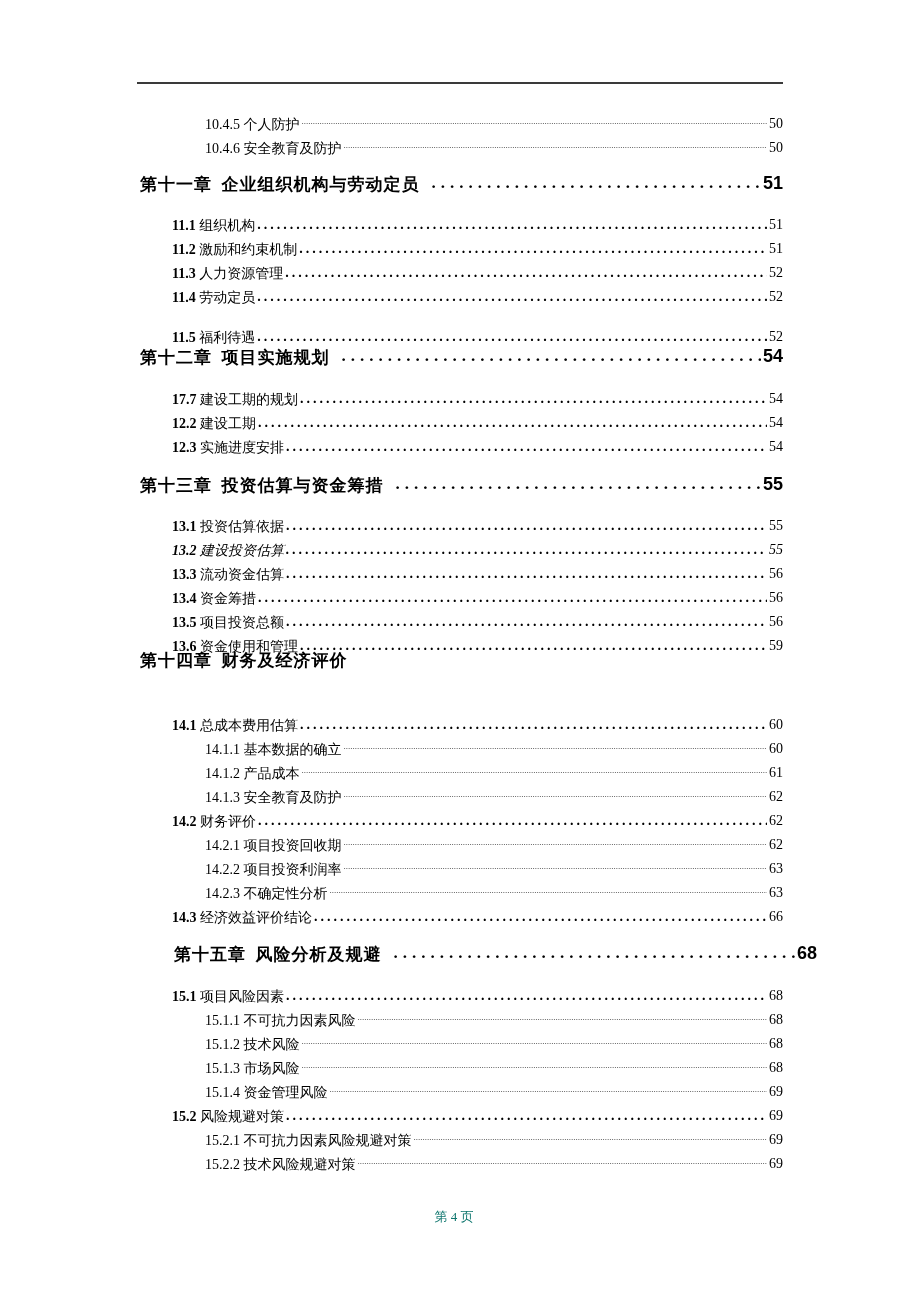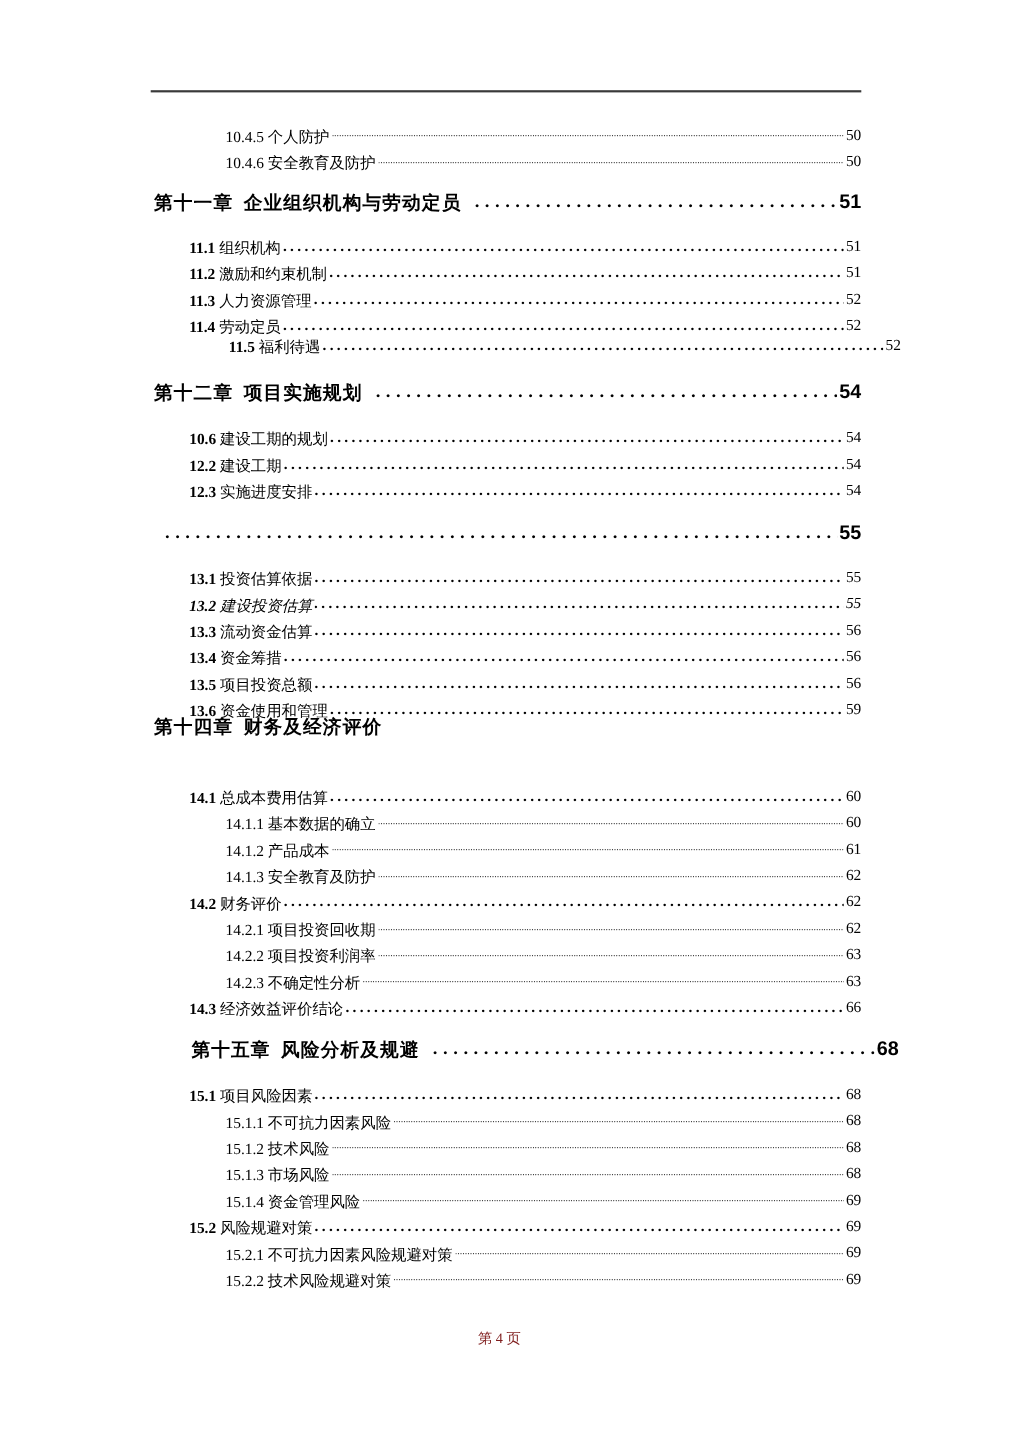--- a/index.html
+++ b/index.html
@@ -21,21 +21,21 @@
   .l2 .num { font-weight: bold; }
   .l2 .leader { letter-spacing: 3px; font-size: 14px; font-weight: bold; }
 
   
   .l1 { left: 140px; width: 643px; font-size: 17px; height: 26px; font-weight: bold; }
   .l1 .label { letter-spacing: 1px; }
   .l1 .leader { letter-spacing: 5px; font-size: 17px; padding-left: 10px; }
   .l1 .page { font-family: "Liberation Sans", "DejaVu Sans", sans-serif; font-size: 18px; }
 
   .footer { position: absolute; top: 1208px; left: 0; width: 908px; text-align: center;
-            font-size: 13px; color: #7f1d1d; }
+            font-size: 13px; color: #0f766e; }
 </style>
 </head>
 <body>
 
 <div class="rule"></div>
 
 <div class="toc" id="toc">
     <div class="row l3" style="top: 116px;">
       <span class="label"><span class="num">10.4.5</span><span> </span><span class="title">个人防护</span></span>
       <span class="leader">................................................................................................................................................................................................................................................................................................................................................................................................................</span>
@@ -64,46 +64,47 @@
     <div class="row l2" style="top: 265px;">
       <span class="label"><span class="num">11.3</span><span> </span><span class="title">人力资源管理</span></span>
       <span class="leader">........................................................................................................................................................................................................</span>
       <span class="page">52</span>
     </div>
     <div class="row l2" style="top: 289px;">
       <span class="label"><span class="num">11.4</span><span> </span><span class="title">劳动定员</span></span>
       <span class="leader">........................................................................................................................................................................................................</span>
       <span class="page">52</span>
     </div>
-    <div class="row l2" style="top: 307px; margin-left: 36px;">
+    <div class="row l2" style="top: 329px;">
       <span class="label"><span class="num">11.5</span><span> </span><span class="title">福利待遇</span></span>
       <span class="leader">........................................................................................................................................................................................................</span>
       <span class="page">52</span>
     </div>
     <div class="row l1" style="top: 346px;">
       <span class="label"><span class="num">第十二章</span><span> </span><span class="title">项目实施规划</span></span>
       <span class="leader">........................................................................................................................................................................................................</span>
       <span class="page">54</span>
     </div>
     <div class="row l2" style="top: 391px;">
-      <span class="label"><span class="num">10.6</span><span> </span><span class="title">建设工期的规划</span></span>
+      <span class="label"><span class="num">17.7</span><span> </span><span class="title">建设工期的规划</span></span>
       <span class="leader">........................................................................................................................................................................................................</span>
       <span class="page">54</span>
     </div>
     <div class="row l2" style="top: 415px;">
       <span class="label"><span class="num">12.2</span><span> </span><span class="title">建设工期</span></span>
       <span class="leader">........................................................................................................................................................................................................</span>
       <span class="page">54</span>
     </div>
     <div class="row l2" style="top: 439px;">
       <span class="label"><span class="num">12.3</span><span> </span><span class="title">实施进度安排</span></span>
       <span class="leader">........................................................................................................................................................................................................</span>
       <span class="page">54</span>
     </div>
     <div class="row l1" style="top: 474px;">
+      <span class="label"><span class="num">第十三章</span><span> </span><span class="title">投资估算与资金筹措</span></span>
       <span class="leader">........................................................................................................................................................................................................</span>
       <span class="page">55</span>
     </div>
     <div class="row l2" style="top: 518px;">
       <span class="label"><span class="num">13.1</span><span> </span><span class="title">投资估算依据</span></span>
       <span class="leader">........................................................................................................................................................................................................</span>
       <span class="page">55</span>
     </div>
     <div class="row l2" style="top: 542px; font-style: italic;">
       <span class="label"><span class="num">13.2</span><span> </span><span class="title">建设投资估算</span></span>

